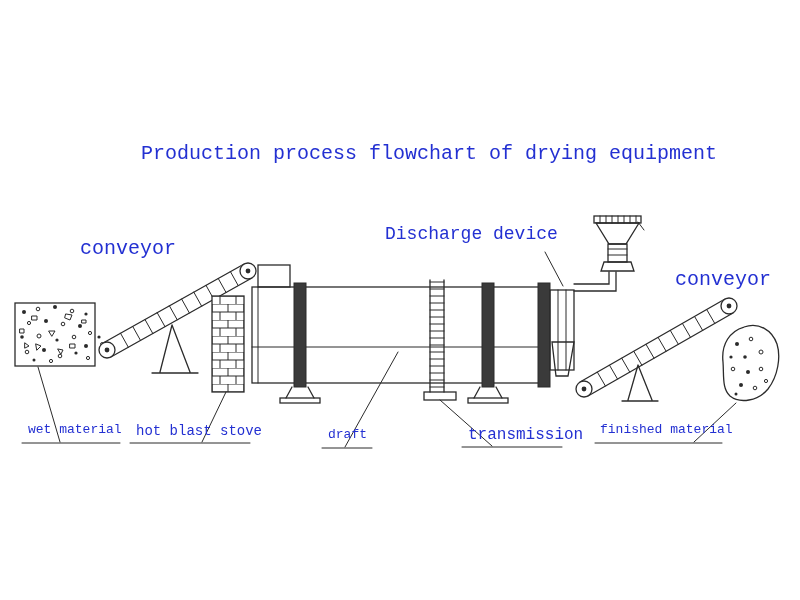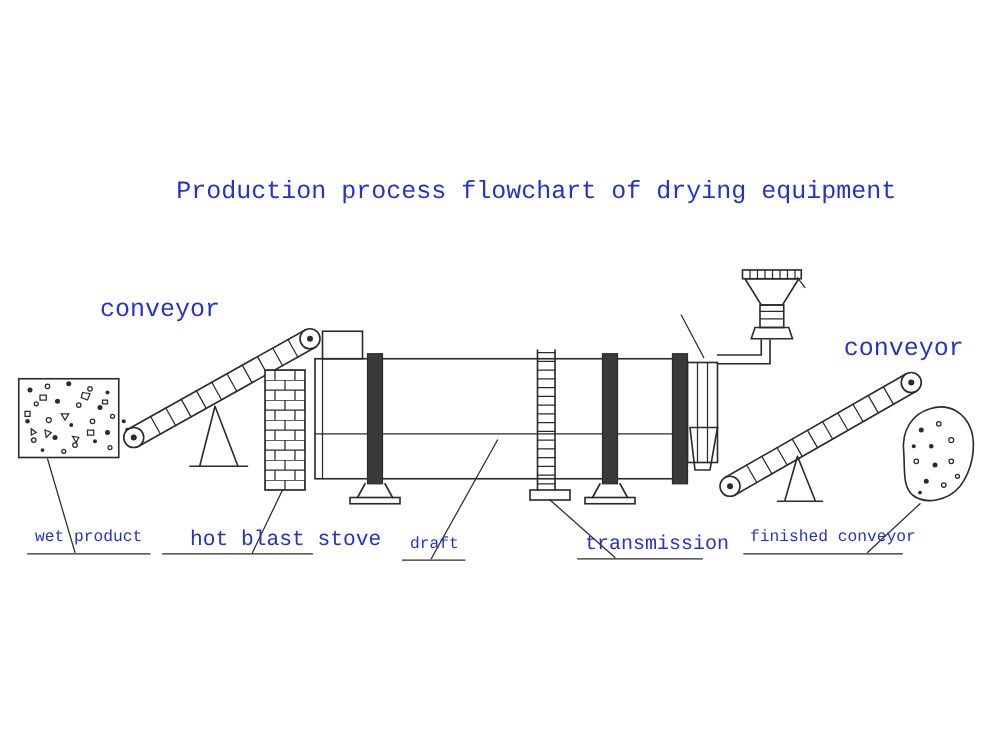--- a/index.html
+++ b/index.html
@@ -150,27 +150,28 @@
       <path class="thin" d="M736,403 L694,442"></path>
       <path class="thin" d="M545,252 L563,286"></path>
       <path class="thin" d="M644,230 L638,222"></path>
     </g>
   </svg>
 
   <div class="lbl" style="left:141px;top:142px;font-size:20px">Production process flowchart of drying equipment</div>
 
   <div class="lbl" style="left:80px;top:237px;font-size:20px">conveyor</div>
 
+  <div class="lbl" style="left:385px;top:224px;font-size:18px">Discharge device</div>
 
 
   <div class="lbl" style="left:675px;top:268px;font-size:20px">conveyor</div>
 
-  <div class="lbl" style="left:28px;top:423px;font-size:13px">wet product</div>
+  <div class="lbl" style="left:28px;top:423px;font-size:13px">wet material</div>
 
-  <div class="lbl" style="left:152px;top:423px;font-size:17px">hot blast stove</div>
+  <div class="lbl" style="left:136px;top:423px;font-size:14px">hot blast stove</div>
 
   <div class="lbl" style="left:328px;top:428px;font-size:13px">draft</div>
 
   <div class="lbl" style="left:468px;top:426px;font-size:16px">transmission</div>
 
-  <div class="lbl" style="left:600px;top:423px;font-size:13px">finished conveyor</div>
+  <div class="lbl" style="left:600px;top:423px;font-size:13px">finished material</div>
 
 </div>
 
 </body></html>

